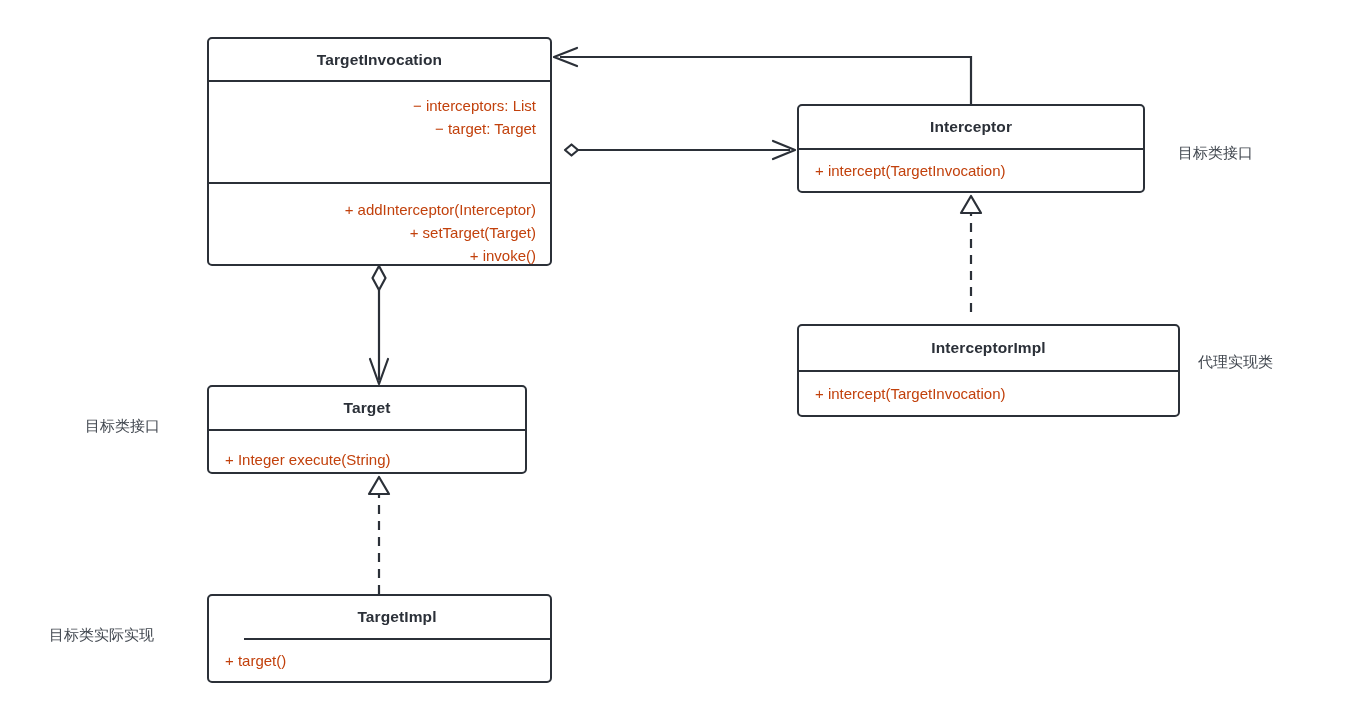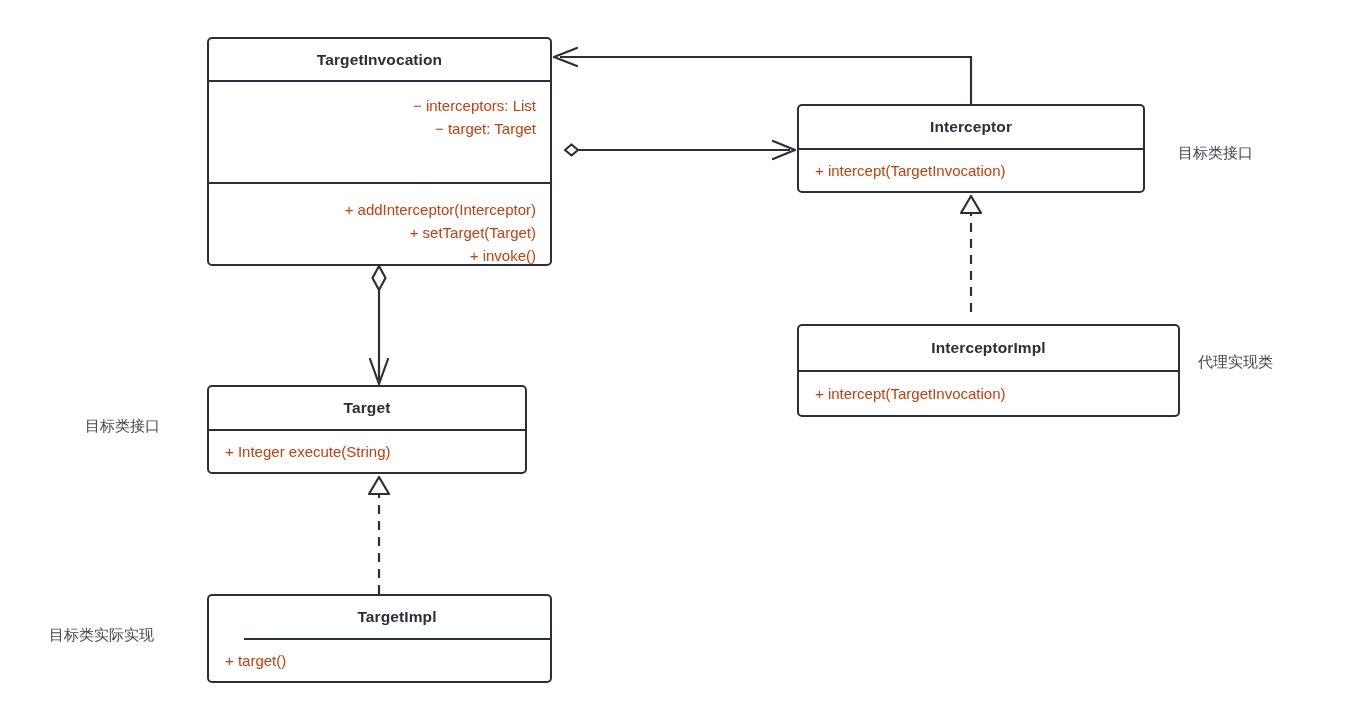--- a/index.html
+++ b/index.html
@@ -70,21 +70,21 @@
   #class-interceptor { left: 797px; top: 104px; width: 348px; height: 89px; }
   #class-interceptor .class-name { height: 44px; }
   #class-interceptor .operations { height: 41px; padding-top: 9px; }
 
   #class-interceptor-impl { left: 797px; top: 324px; width: 383px; height: 93px; }
   #class-interceptor-impl .class-name { height: 46px; }
   #class-interceptor-impl .operations { height: 43px; padding-top: 10px; }
 
   #class-target { left: 207px; top: 385px; width: 320px; height: 89px; }
   #class-target .class-name { height: 44px; }
-  #class-target .operations { height: 41px; padding-top: 9px; }
+  #class-target .operations { height: 41px; padding-top: 17px; }
 
   #class-target-impl { left: 207px; top: 594px; width: 345px; height: 89px; }
   #class-target-impl .class-name { height: 44px; margin-left: 35px; }
   #class-target-impl .operations { height: 41px; padding-top: 9px; }
 
   
   .annotation {
     position: absolute;
     font-size: 15px;
     color: #41474f;

